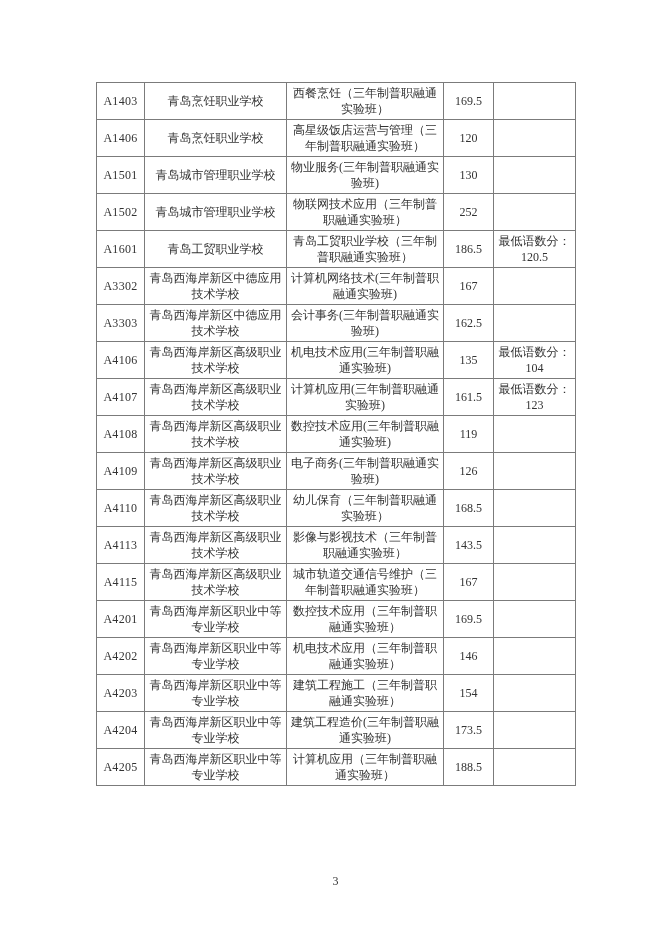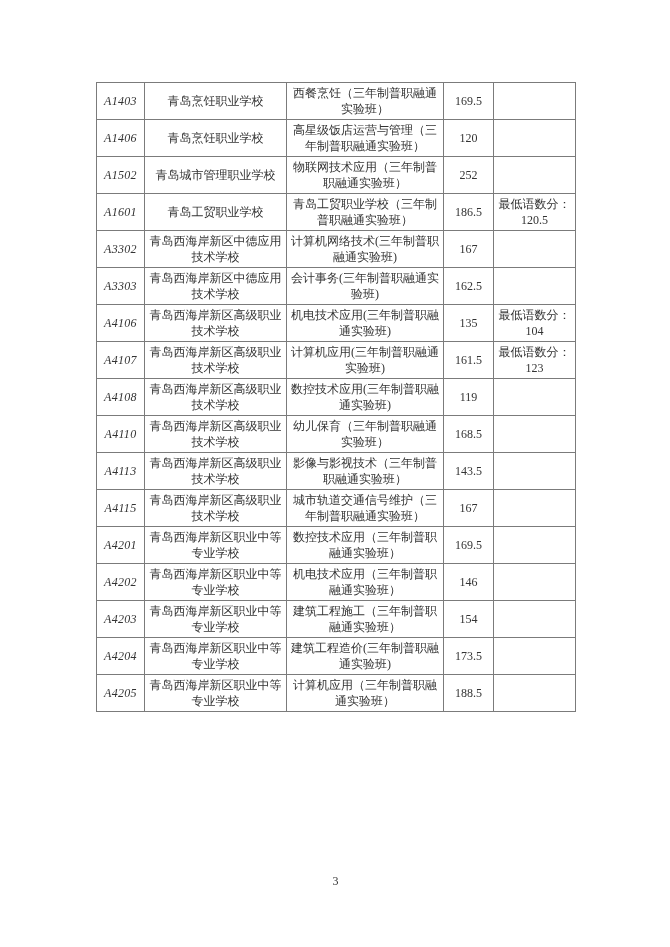--- a/index.html
+++ b/index.html
@@ -35,21 +35,21 @@
   table.scores td {
     border: 1px solid #7b7b7b;
     vertical-align: middle;
     text-align: center;
     padding: 1px 2px;
     overflow: hidden;
   }
   table.scores tr {
     height: 37px;
   }
-  td.col-code   { letter-spacing: 0.3px; font-style: italic; }
+  td.col-code   { letter-spacing: 0.3px; }
   td.col-note   {
     text-align: left;
     padding: 2px 4px;
     white-space: pre-line;
   }
   .page-number {
     position: absolute;
     left: 96px;
     top: 874px;
     width: 479px;
@@ -79,20 +79,27 @@
           <td class="col-note"></td>
         </tr>
         <tr>
           <td class="col-code">A1406</td>
           <td class="col-school">青岛烹饪职业学校</td>
           <td class="col-program">高星级饭店运营与管理（三年制普职融通实验班）</td>
           <td class="col-score">120</td>
           <td class="col-note"></td>
         </tr>
         <tr>
+          <td class="col-code">A1501</td>
+          <td class="col-school">青岛城市管理职业学校</td>
+          <td class="col-program">物业服务(三年制普职融通实验班)</td>
+          <td class="col-score">130</td>
+          <td class="col-note"></td>
+        </tr>
+        <tr>
           <td class="col-code">A1502</td>
           <td class="col-school">青岛城市管理职业学校</td>
           <td class="col-program">物联网技术应用（三年制普职融通实验班）</td>
           <td class="col-score">252</td>
           <td class="col-note"></td>
         </tr>
         <tr>
           <td class="col-code">A1601</td>
           <td class="col-school">青岛工贸职业学校</td>
           <td class="col-program">青岛工贸职业学校（三年制普职融通实验班）</td>
@@ -131,20 +138,27 @@
 123</td>
         </tr>
         <tr>
           <td class="col-code">A4108</td>
           <td class="col-school">青岛西海岸新区高级职业技术学校</td>
           <td class="col-program">数控技术应用(三年制普职融通实验班)</td>
           <td class="col-score">119</td>
           <td class="col-note"></td>
         </tr>
         <tr>
+          <td class="col-code">A4109</td>
+          <td class="col-school">青岛西海岸新区高级职业技术学校</td>
+          <td class="col-program">电子商务(三年制普职融通实验班)</td>
+          <td class="col-score">126</td>
+          <td class="col-note"></td>
+        </tr>
+        <tr>
           <td class="col-code">A4110</td>
           <td class="col-school">青岛西海岸新区高级职业技术学校</td>
           <td class="col-program">幼儿保育（三年制普职融通实验班）</td>
           <td class="col-score">168.5</td>
           <td class="col-note"></td>
         </tr>
         <tr>
           <td class="col-code">A4113</td>
           <td class="col-school">青岛西海岸新区高级职业技术学校</td>
           <td class="col-program">影像与影视技术（三年制普职融通实验班）</td>

